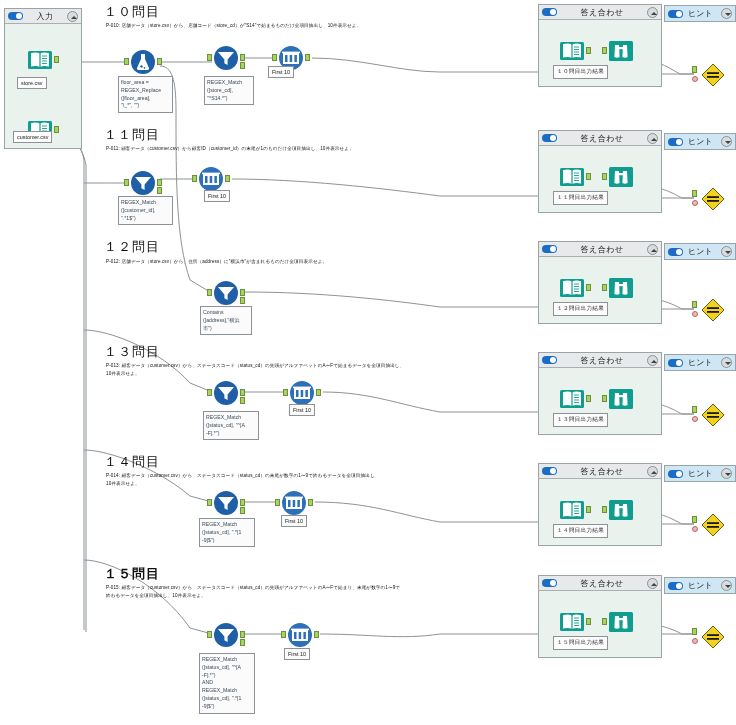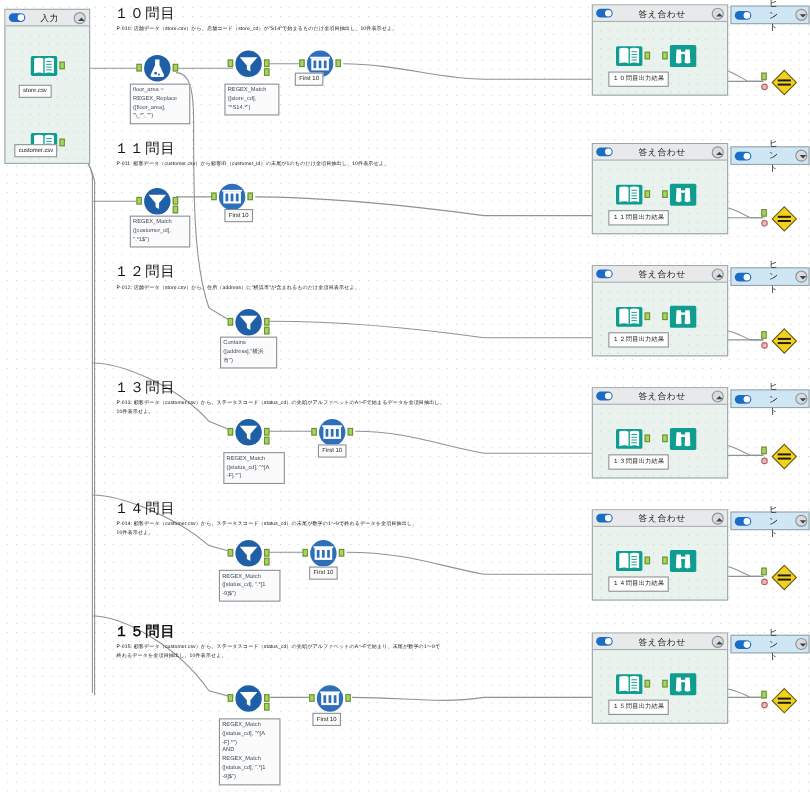--- a/index.html
+++ b/index.html
@@ -62,21 +62,21 @@
   }
   .collapse-btn.down:after{
     border-bottom:none;border-top:3.5px solid #3c4245;top:3.5px;
   }
   
   .hint {
     position:absolute;
     width:72px;height:17px;
     border:1px solid #9aa3a8;
     background:#cfe6f5;
-    display:flex;align-items:center;padding:0 3px;gap:16px;
+    display:flex;align-items:center;padding:0 3px;gap:5px;
   }
   .hint .title{font-size:8px;color:#111;flex:1;}
   
   .qtitle{
     position:absolute;
     font-size:13px; color:#111;
     letter-spacing:1px;
     white-space:nowrap;
   }
   .qdesc{

